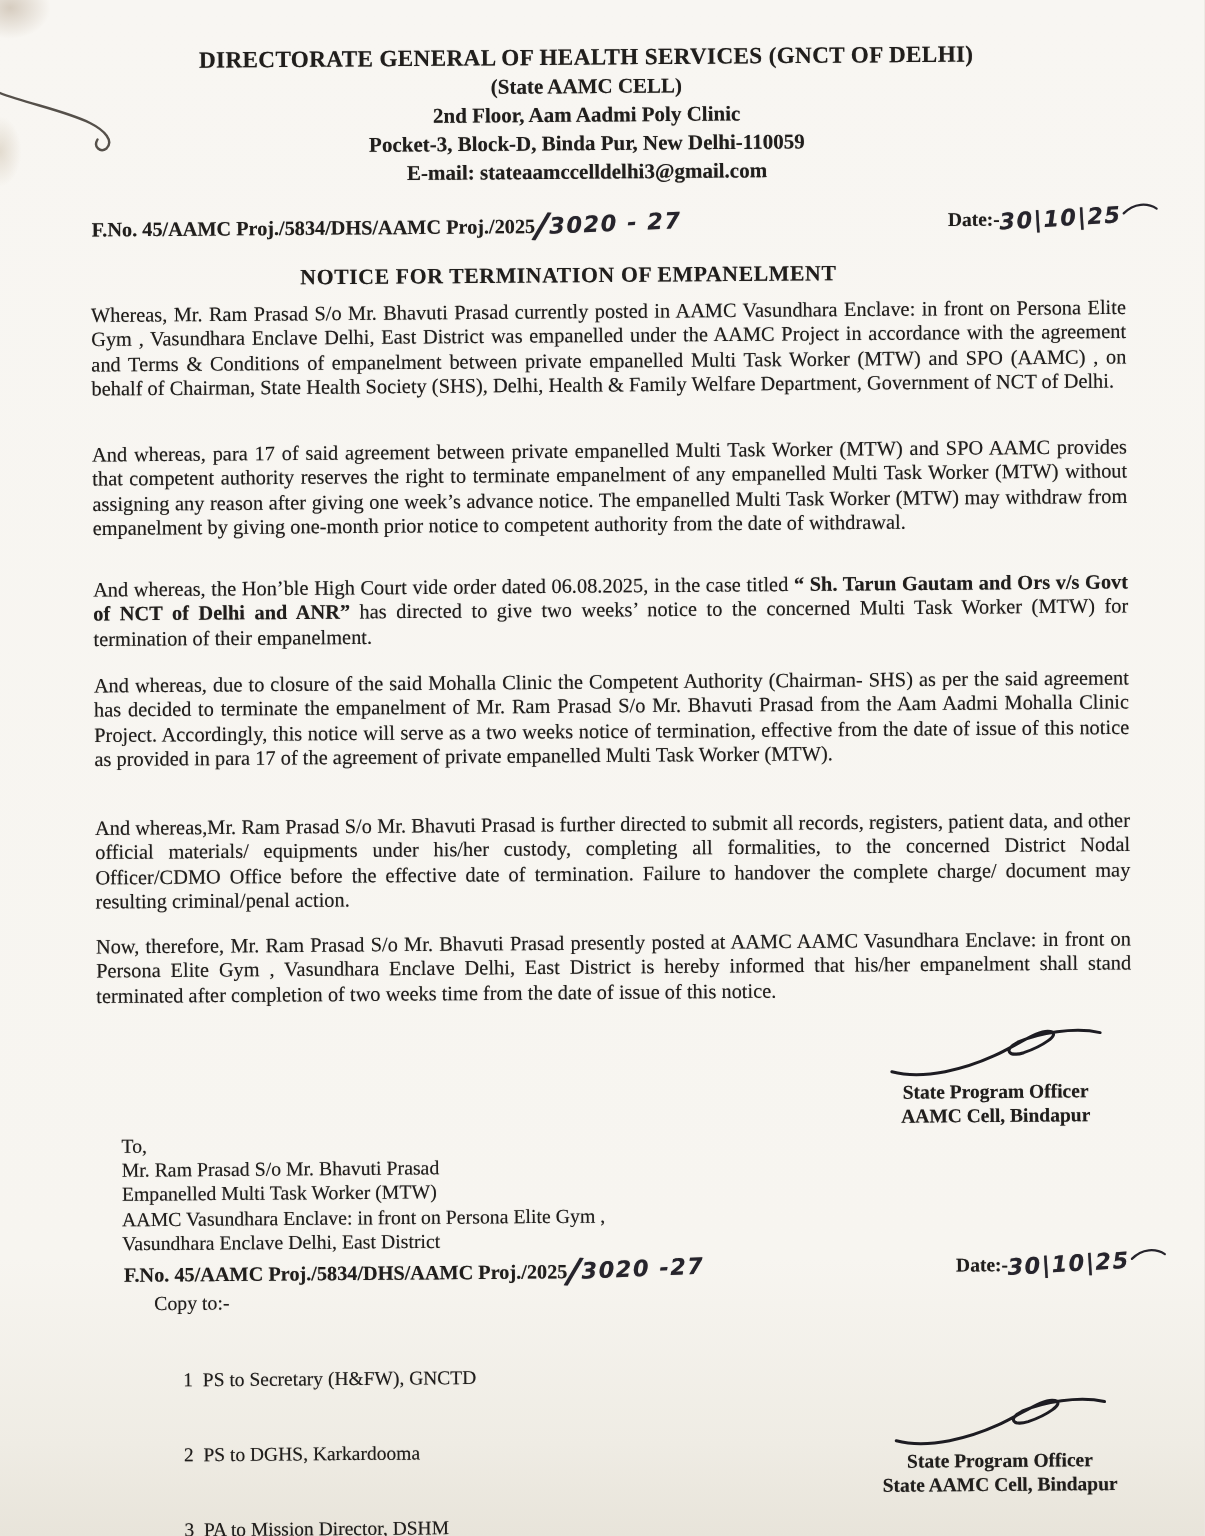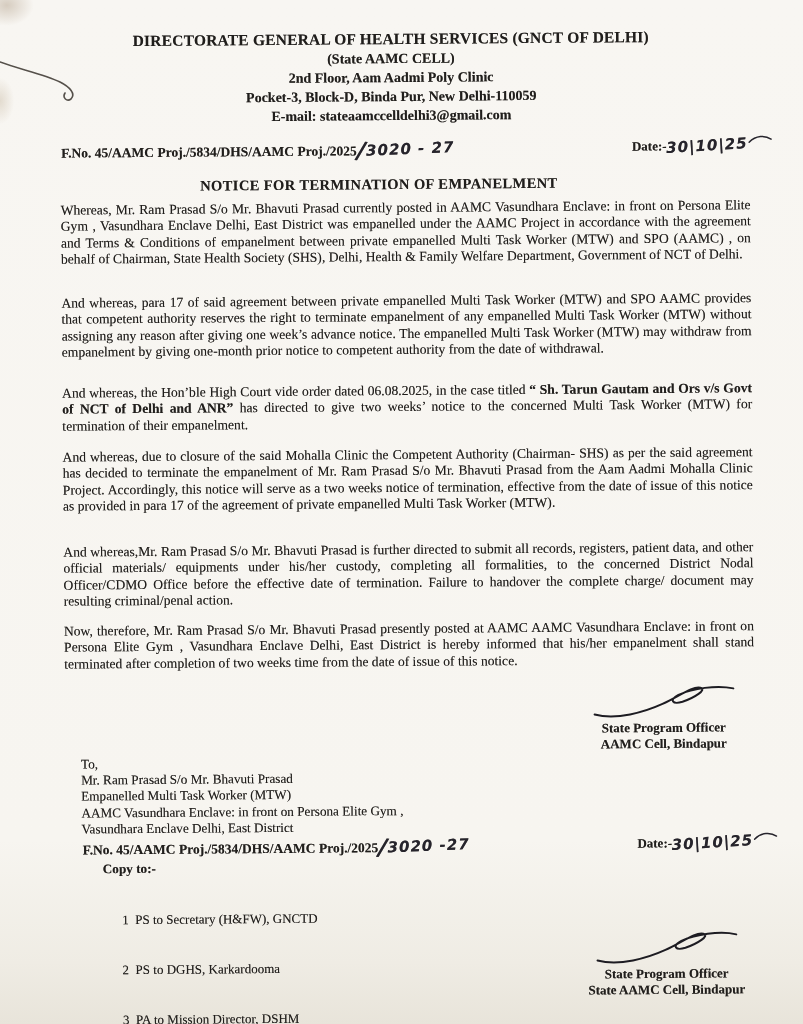--- a/index.html
+++ b/index.html
@@ -69,21 +69,21 @@
   
   .sig-block { position: absolute; text-align: center; font-weight: bold; font-size: 13px; line-height: 16px; }
   .sig-top { top: 682px; right: 36px; width: 210px; }
   .sig-bottom { top: 928px; right: 30px; width: 220px; }
   .sig-scribble { display: block; margin: 0 auto -2px auto; }
 
   
   .addressee { position: absolute; top: 754px; left: 79px; font-size: 13.2px; line-height: 16.2px; }
 
   
-  .copy-label { position: absolute; top: 859px; left: 100px; font-weight: bold; font-size: 13.2px; }
+  .copy-label { position: absolute; top: 859px; left: 100px; font-weight: normal; font-size: 13.2px; }
   .copy-list { position: absolute; top: 877px; left: 119px; font-size: 13px; line-height: 16.6px; white-space: pre-wrap; }
 
   
   .pen-mark { position: absolute; top: 52px; left: 0; }
   .corner-smudge {
     position: absolute; top: 0; left: 0; width: 34px; height: 26px;
     background: radial-gradient(ellipse at 20% 20%, rgba(186,170,150,0.55), rgba(186,170,150,0) 70%);
     border-radius: 0 0 60% 0;
   }
   .edge-smudge {

